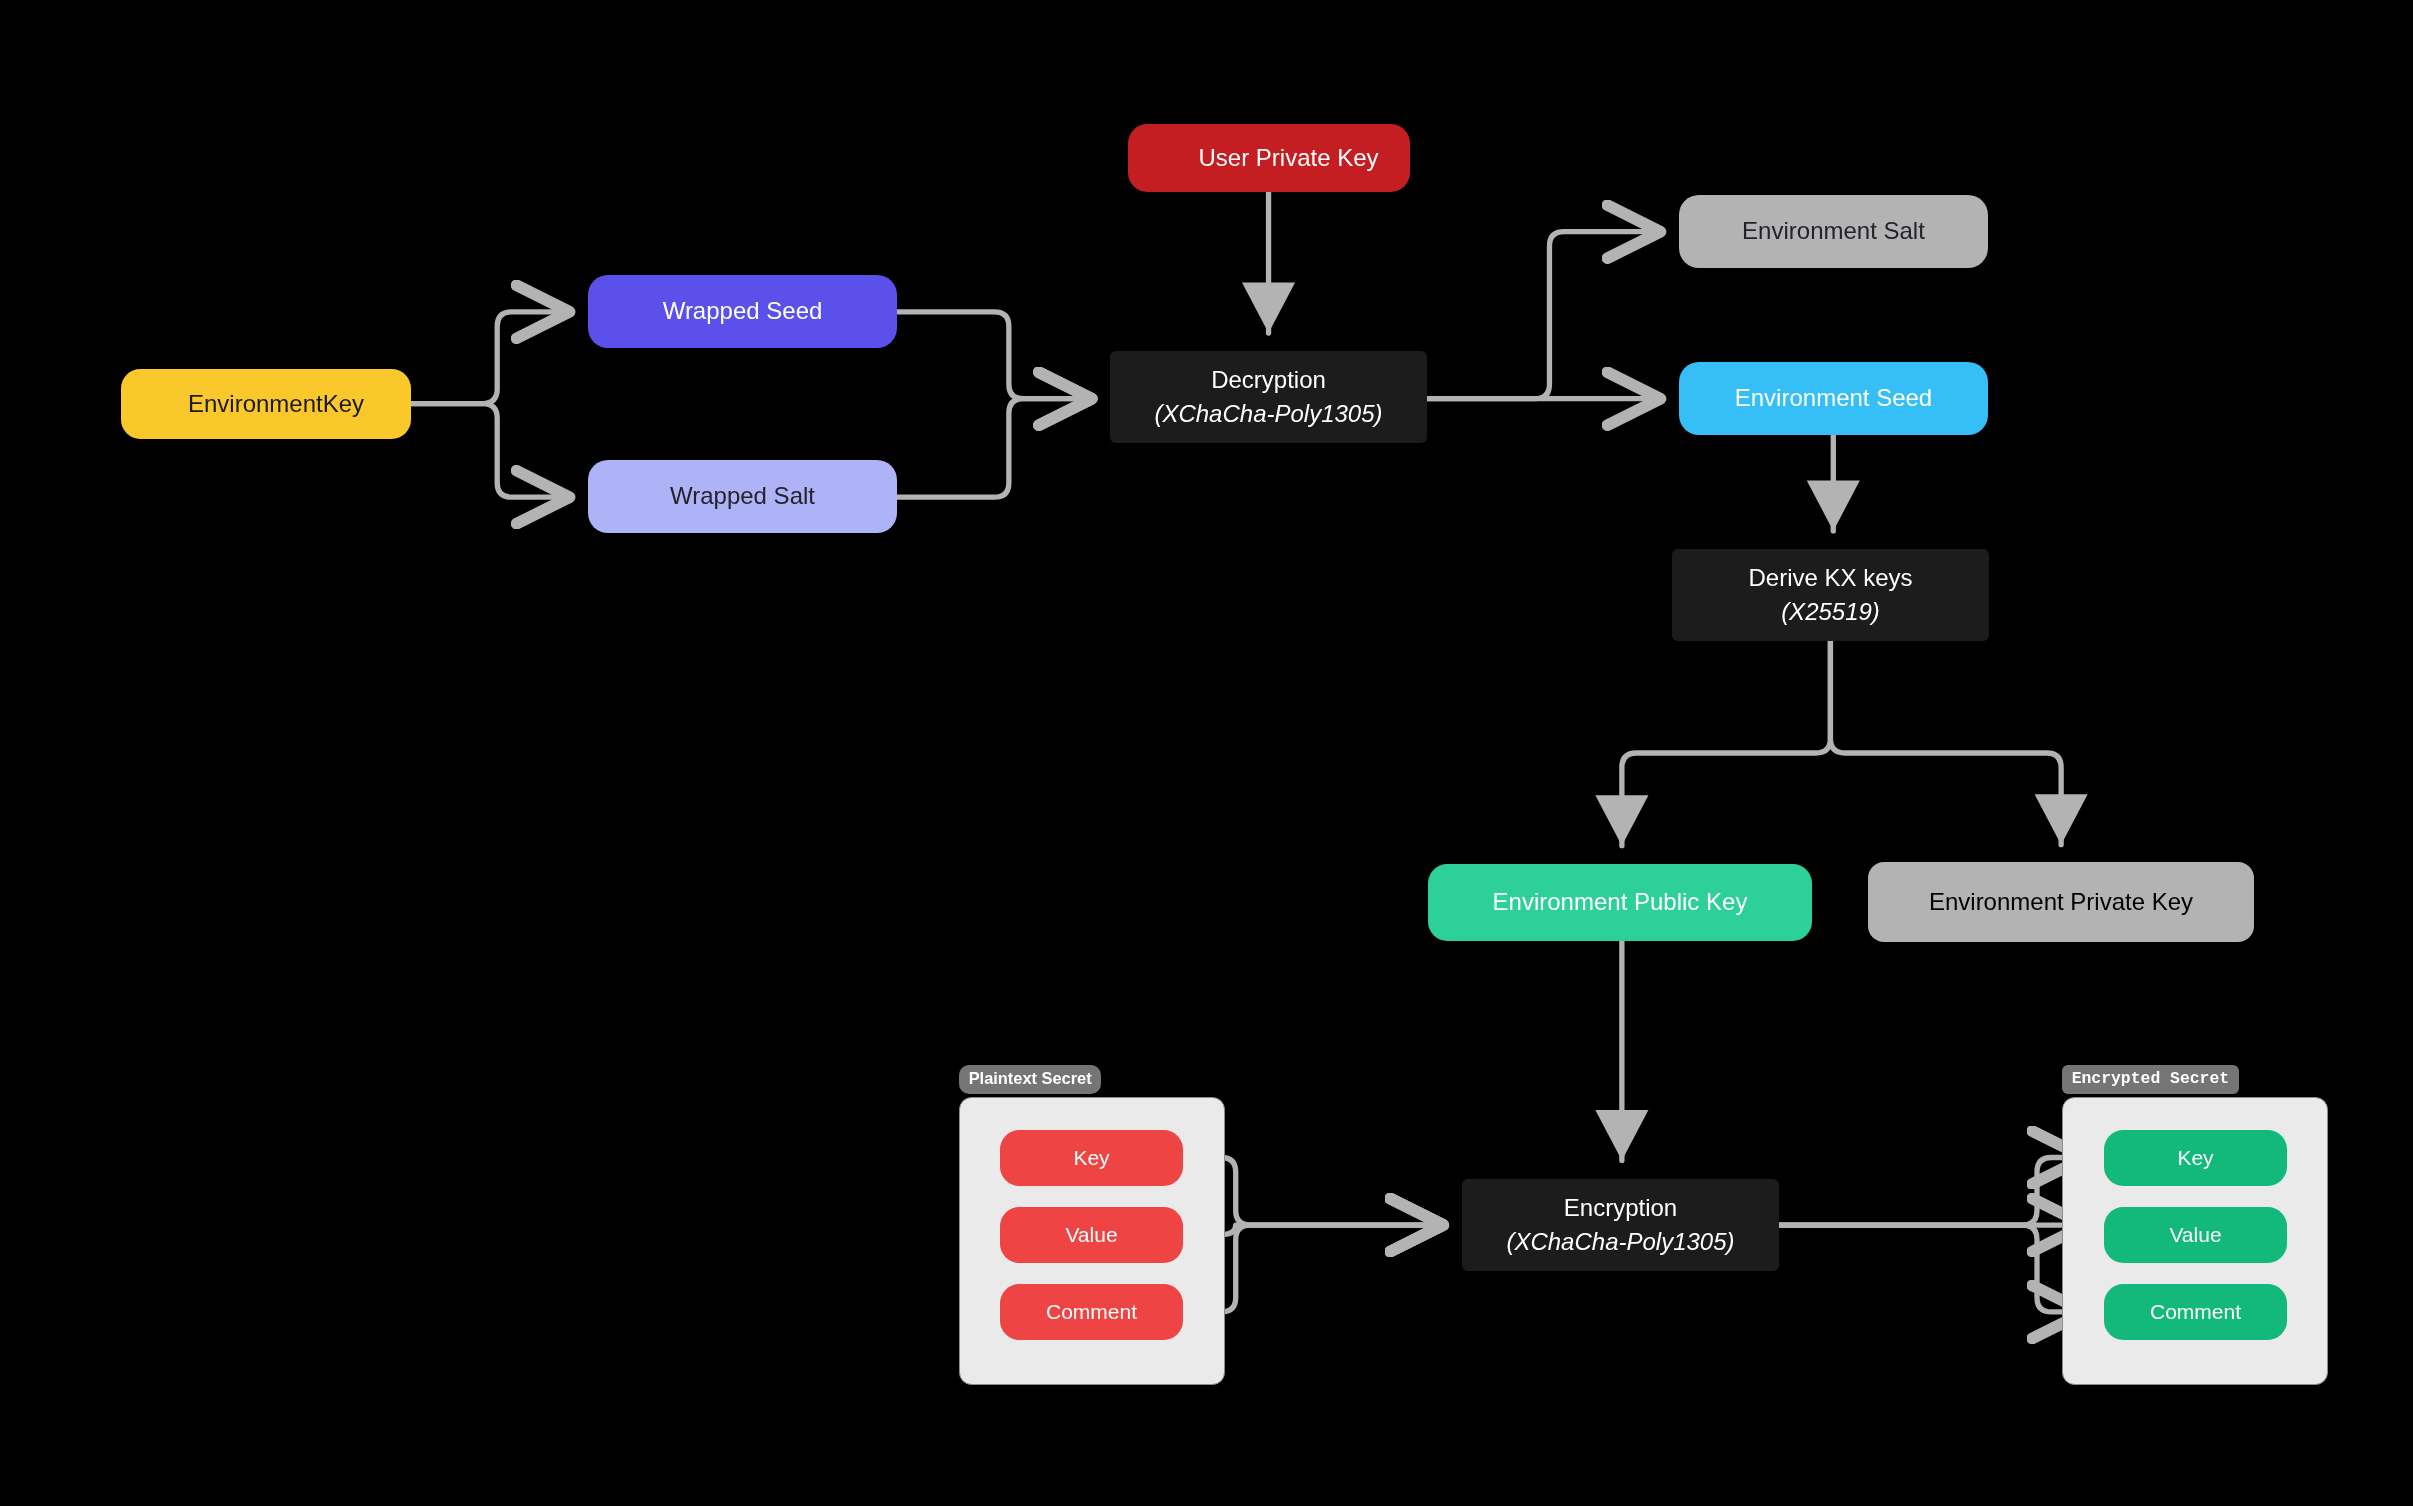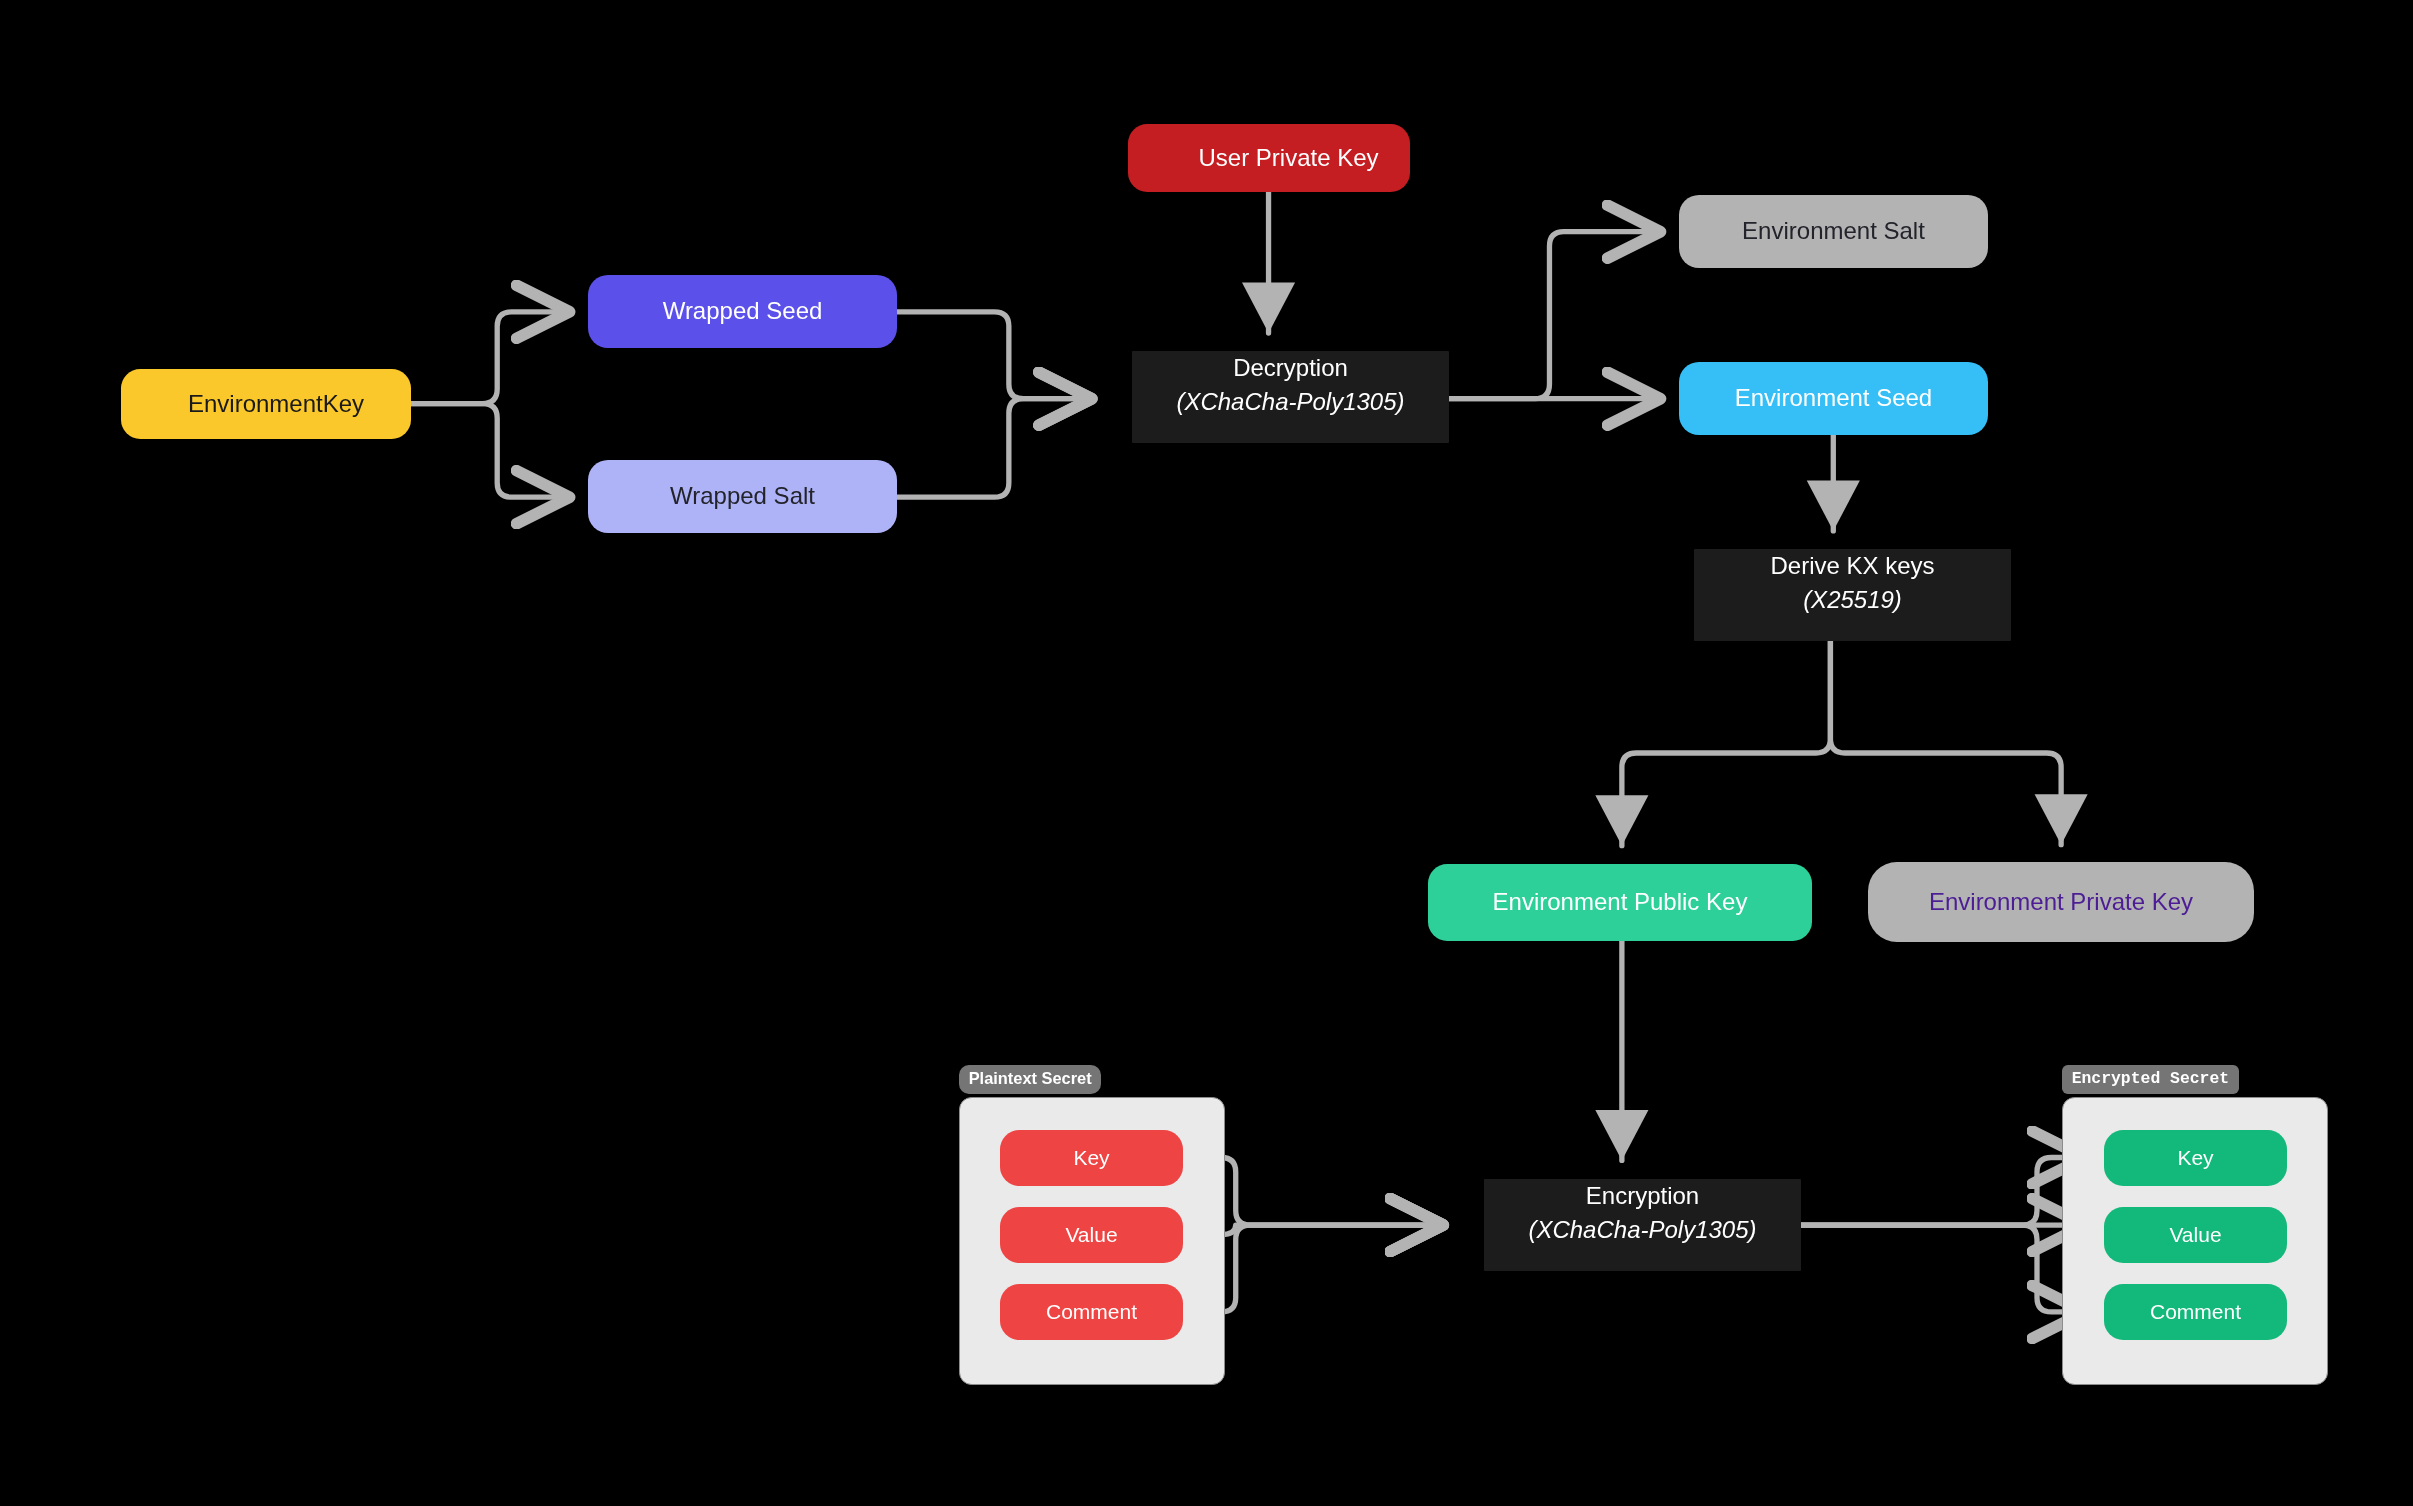--- a/index.html
+++ b/index.html
@@ -19,26 +19,26 @@
   .n-wsalt{left:588px;top:460px;width:309px;height:73px;border-radius:20px;
            background:#AEB2F7;color:#23242b;font-size:24px;}
   .n-userpk{left:1128px;top:124px;width:282px;height:68px;border-radius:19.3px;
             background:#C41E22;color:#fff;font-size:24px;padding-left:39px;}
   .n-envsalt{left:1679px;top:195px;width:309px;height:73px;border-radius:20px;
              background:#B3B3B3;color:#23242b;font-size:24px;}
   .n-envseed{left:1679px;top:362px;width:309px;height:73px;border-radius:20px;
              background:#35BFF6;color:#fff;font-size:24px;}
   .n-envpub{left:1428px;top:864px;width:384px;height:77px;border-radius:19.3px;
             background:#2ED09A;color:#fff;font-size:24px;}
-  .n-envpriv{left:1868px;top:862px;width:386px;height:80px;border-radius:29px;
-             background:#B3B3B3;color:#4c1d95;font-size:24px;}
+  .n-envpriv{left:1868px;top:862px;width:386px;height:80px;border-radius:16px;
+             background:#B3B3B3;color:#000000;font-size:24px;}
   
   .proc{position:absolute;display:flex;flex-direction:column;align-items:center;
-        justify-content:flex-start;background:#1C1C1C;color:#fff;border-radius:1px;
-        box-sizing:border-box;text-align:center;font-size:24px;line-height:1.42;margin-left:22px;}
+        justify-content:center;background:#1C1C1C;color:#fff;border-radius:6px;
+        box-sizing:border-box;text-align:center;font-size:24px;line-height:1.42;}
   .p-dec{left:1110px;top:351px;width:317px;height:92px;}
   .p-kx{left:1672px;top:549px;width:317px;height:92px;}
   .p-enc{left:1462px;top:1179px;width:317px;height:92px;}
   
   .group{position:absolute;background:#EAEAEA;border:1.9px solid #8C8C8C;
          border-radius:12.6px;box-sizing:border-box;}
   .g-plain{left:959px;top:1097px;width:135px;height:290px;}
   .g-enc{left:2062px;top:1097px;width:135px;height:290px;}
   .grp-label{position:absolute;background:#757575;color:#fff;font-size:16.4px;
              font-weight:bold;padding:4.3px 9.7px 5.3px;border-radius:5.8px;

